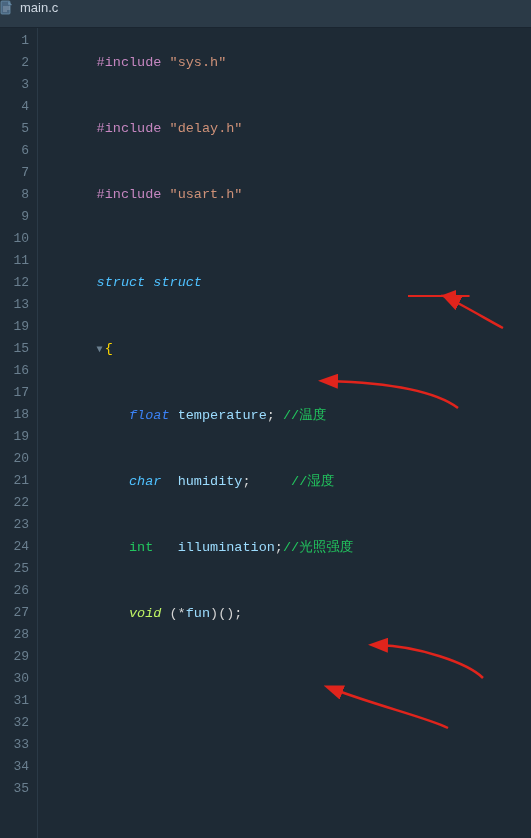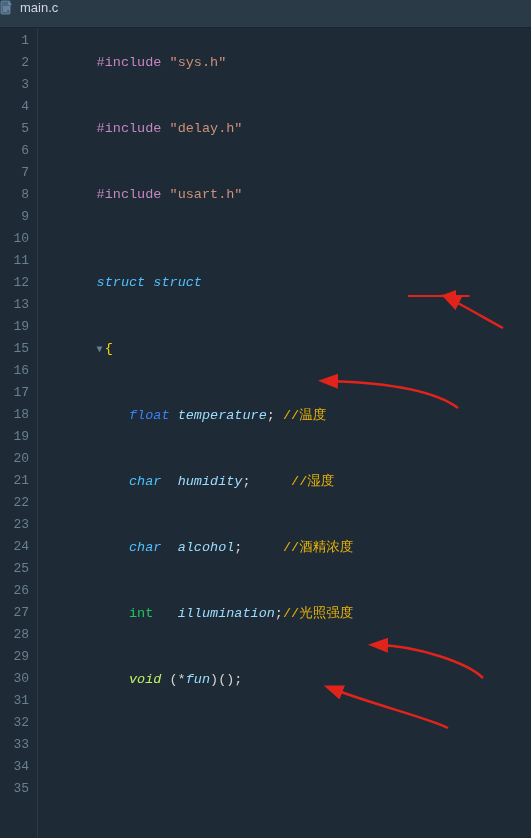--- a/index.html
+++ b/index.html
@@ -76,23 +76,23 @@
     .kw-include { color: #c586c0; }        
     .kw-typedef { color: #4fc1ff; font-style: italic; } 
     .kw-struct  { color: #4fc1ff; font-style: italic; }
     .kw-float   { color: #3b82f6; font-style: italic; }
     .kw-char    { color: #4fc1ff; font-style: italic; }
     .kw-int     { color: #22c55e; }
     .kw-void    { color: #bef264; font-style: italic; }
 
     .str-include { color: #ce9178; }        
     .normal     { color: #d4d4d4; }        
-    .comment-cn { color: #eab308; }        
+    .comment-cn { color: #22c55e; }        
     .bracket    { color: #ffd700; }        
-    .member     { color: #9cdcfe; font-style: italic; }
+    .member     { color: #9cdcfe; }
 
     svg.arrows-overlay {
       position: absolute;
       top: 0;
       left: 0;
       width: 100%;
       height: 100%;
       pointer-events: none;
     }
 
@@ -183,23 +183,20 @@
     </div>
 
     <div class="code-line">
       <span class="normal">    </span><span class="kw-float">float</span><span class="normal"> </span><span class="member">temperature</span><span class="normal">; </span><span class="comment-cn">//温度</span>
     </div>
 
     <div class="code-line">
       <span class="normal">    </span><span class="kw-char">char</span><span class="normal">  </span><span class="member">humidity</span><span class="normal">;     </span><span class="comment-cn">//湿度</span>
     </div>
 
-    <div class="code-line">
-      <span class="normal">    </span><span class="kw-char">char</span><span class="normal">  </span><span class="member">alcohol</span><span class="normal">;     </span><span class="comment-cn">//酒精浓度</span>
-    </div>
 
     <div class="code-line">
       <span class="normal">    </span><span class="kw-int">int</span><span class="normal">   </span><span class="member">illumination</span><span class="normal">;</span><span class="comment-cn">//光照强度</span>
     </div>
 
 
 
     <div class="code-line">
       <span class="normal">    </span><span class="kw-void">void</span><span class="normal"> (*</span><span class="member">fun</span><span class="normal">)();</span>
     </div>

